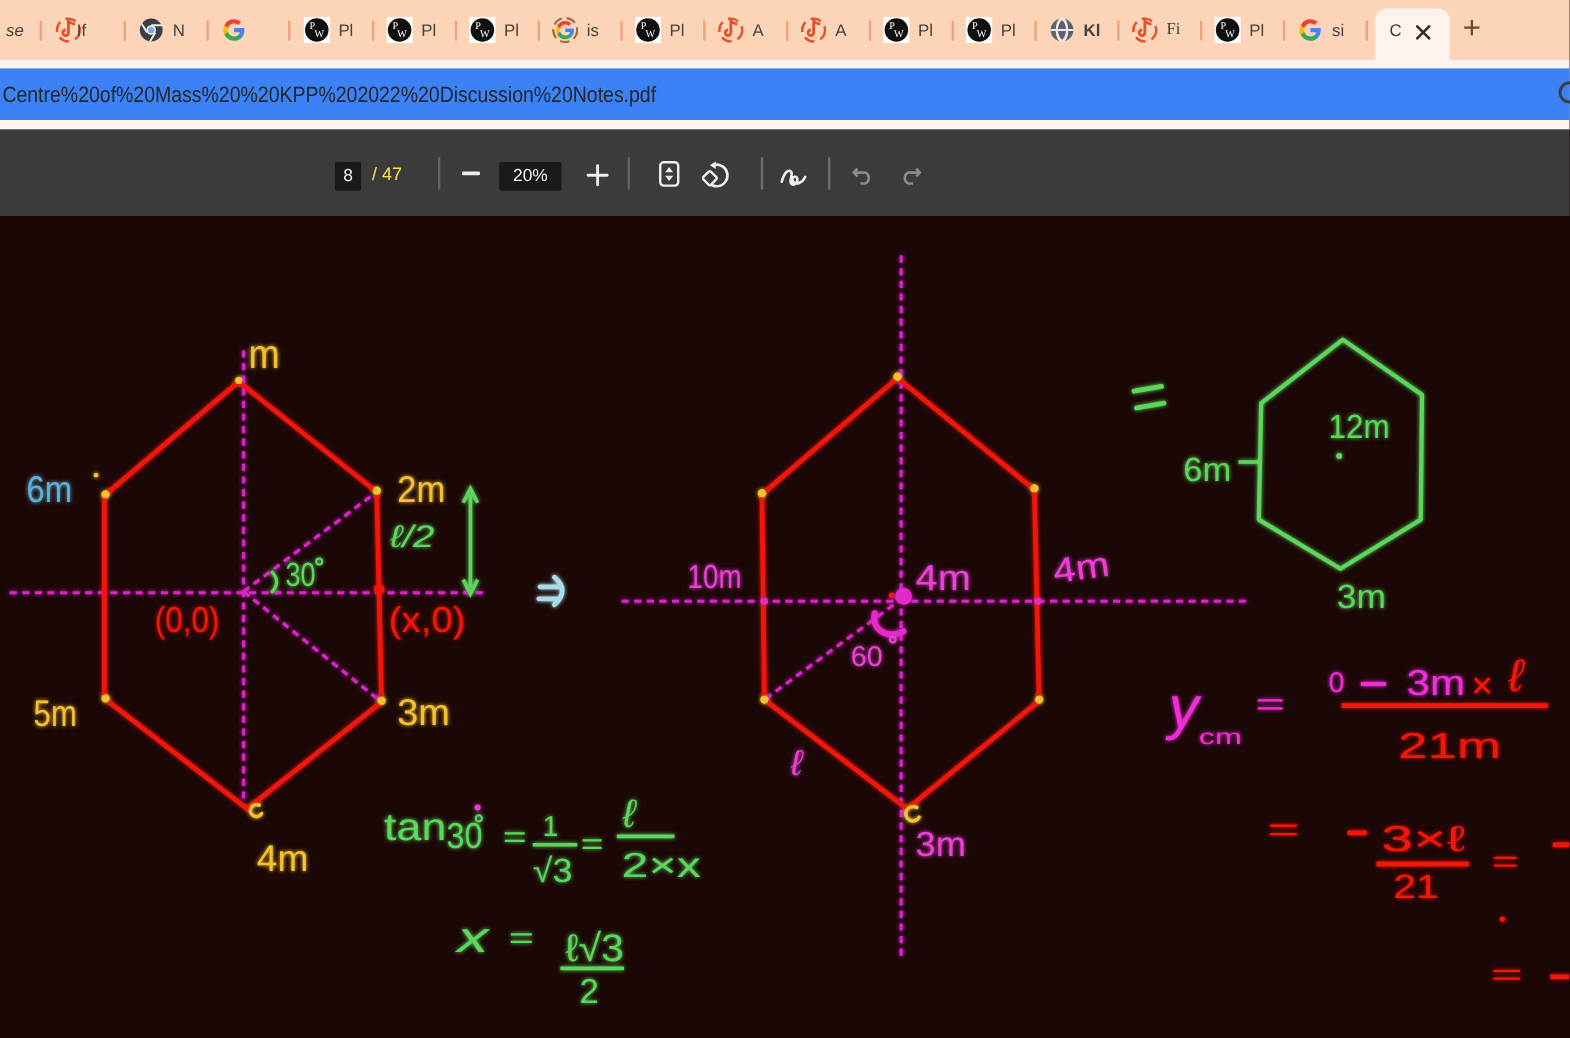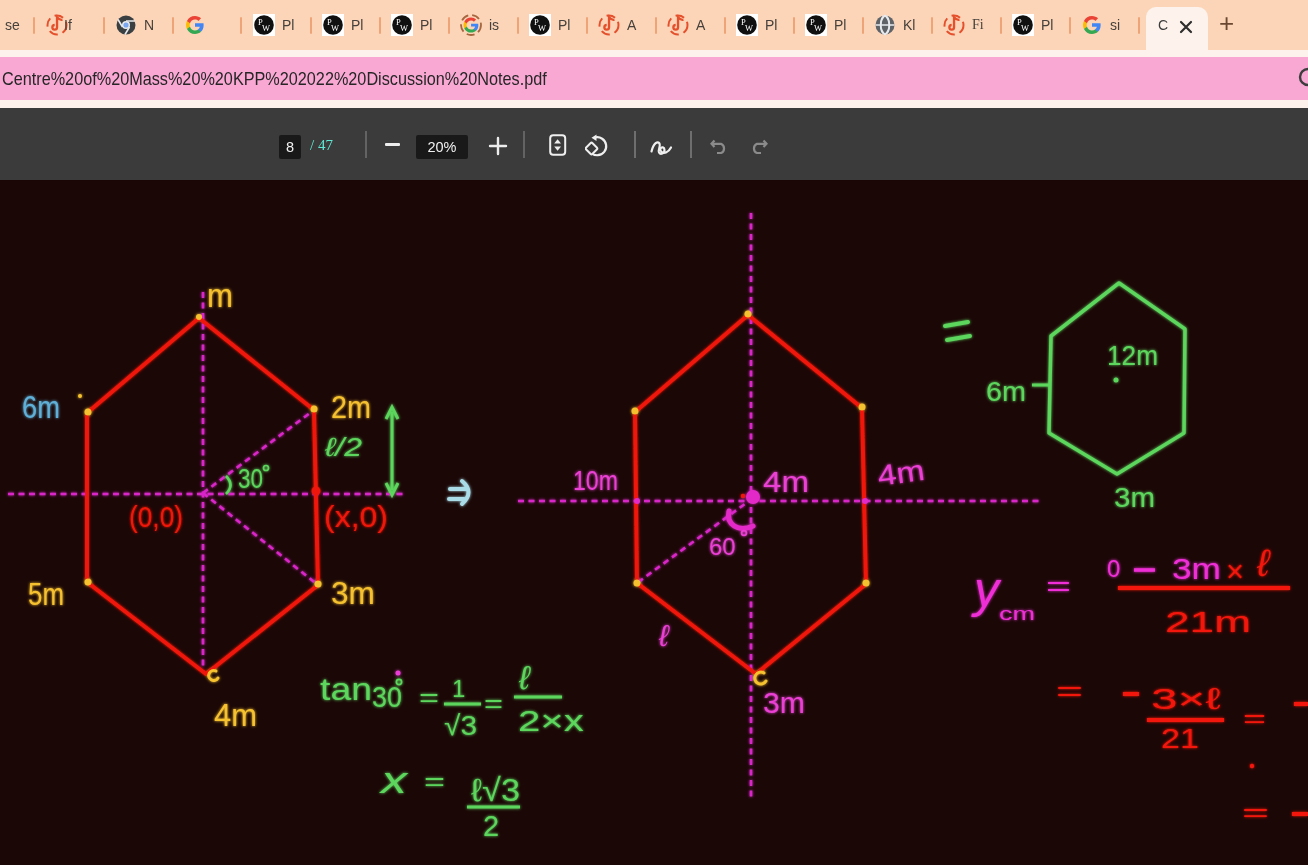--- a/index.html
+++ b/index.html
@@ -7,32 +7,32 @@
     font-family:"Liberation Sans", sans-serif; }
   .abs { position:absolute; }
   #tabbar { position:absolute; left:0; top:0; width:1308px; height:50px; background:#fcd5b8; }
   .tsep { position:absolute; top:17px; width:2px; height:17px; background:#efa478; border-radius:2px; }
   .tlab { position:absolute; top:17px; font-size:14px; color:#46413c; white-space:nowrap; }
   .tico { position:absolute; top:14px; width:22px; height:22px; }
   #activetab { position:absolute; left:1146px; top:7px; width:62px; height:51px;
     background:#fdf3ec; border-radius:10px 10px 0 0; }
   #plusbtn { position:absolute; left:1219px; top:8px; font-size:26px; color:#6b4832; font-weight:400; }
   #urlrow { position:absolute; left:0; top:50px; width:1308px; height:58px; background:#fdf3ec; }
-  #urlbar { position:absolute; left:0; top:7px; width:1308px; height:43px; background:#f9a8d4; }
+  #urlbar { position:absolute; left:0; top:7px; width:1308px; height:43px; background:#3b82f6; }
   #urltext { position:absolute; left:2px; top:11px; font-size:18.5px; color:#262626; white-space:nowrap; transform:scaleX(0.877); transform-origin:0 50%; }
   #toolbar { position:absolute; left:0; top:108px; width:1308px; height:72px; background:#3b3b3b; }
   .dbox { position:absolute; top:27px; height:24px; background:#191919; border-radius:2px;
     color:#f1f1f1; font-size:14.5px; text-align:center; line-height:24px; }
   .tbsep { position:absolute; top:23px; width:1.5px; height:27px; background:#636363; }
-  .tbtxt { position:absolute; color:#5eead4; white-space:nowrap;font-family:Liberation Serif, serif; }
+  .tbtxt { position:absolute; color:#fde047; white-space:nowrap; }
 </style>
 </head>
 <body>
 <div id="tabbar">
-<span class="tlab" style="left:5px;">se</span>
+<span class="tlab" style="left:5px;font-style:italic;">se</span>
 <div class="tsep" style="left:33px;"></div>
 <div class="tsep" style="left:103px;"></div>
 <div class="tsep" style="left:172px;"></div>
 <div class="tsep" style="left:240px;"></div>
 <div class="tsep" style="left:310px;"></div>
 <div class="tsep" style="left:379px;"></div>
 <div class="tsep" style="left:448px;"></div>
 <div class="tsep" style="left:517px;"></div>
 <div class="tsep" style="left:586px;"></div>
 <div class="tsep" style="left:655px;"></div>
@@ -124,21 +124,21 @@
       <circle cx="11" cy="11" r="9.8" fill="#101010"></circle>
       <text x="5" y="10.5" font-size="8.5" fill="#fff" font-family="Liberation Serif">P</text>
       <text x="9" y="17" font-size="8.5" fill="#fff" font-family="Liberation Serif">W</text>
     </svg>
 <span class="tlab" style="left:834px;">Pl</span>
 <svg class="tico" style="left:874px;" viewBox="0 0 22 22">
       <circle cx="11" cy="11" r="9.5" fill="#5f6368"></circle>
       <path d="M11 1.5 A 13 13 0 0 0 11 20.5 A 13 13 0 0 0 11 1.5 M1.5 11 H 20.5" fill="none" stroke="#e8eaed" stroke-width="1.5"></path>
       <ellipse cx="11" cy="11" rx="4.5" ry="9.5" fill="none" stroke="#e8eaed" stroke-width="1.5"></ellipse>
     </svg>
-<span class="tlab" style="left:903px;">Kl</span>
+<span class="tlab" style="left:903px;font-weight:bold;">Kl</span>
 <svg class="tico" style="left:943px;" viewBox="0 0 22 22">
       <circle cx="11" cy="11" r="9.5" fill="none" stroke="#e5502c" stroke-width="2" stroke-dasharray="9 5"></circle>
       <path d="M8 15 a2.6 2.6 0 1 0 2.6 2.6 L10.6 6.5 q3 3.4 6 2.6" fill="none" stroke="#e5502c" stroke-width="2.6" transform="translate(1.5 -2.5) scale(0.9)"></path>
     </svg>
 <span class="tlab" style="left:972px;font-family:Liberation Serif, serif;">Fi</span>
 <svg class="tico" style="left:1012px;" viewBox="0 0 22 22">
       <rect x="0" y="0" width="22" height="22" fill="#fff"></rect>
       <circle cx="11" cy="11" r="9.8" fill="#101010"></circle>
       <text x="5" y="10.5" font-size="8.5" fill="#fff" font-family="Liberation Serif">P</text>
       <text x="9" y="17" font-size="8.5" fill="#fff" font-family="Liberation Serif">W</text>

